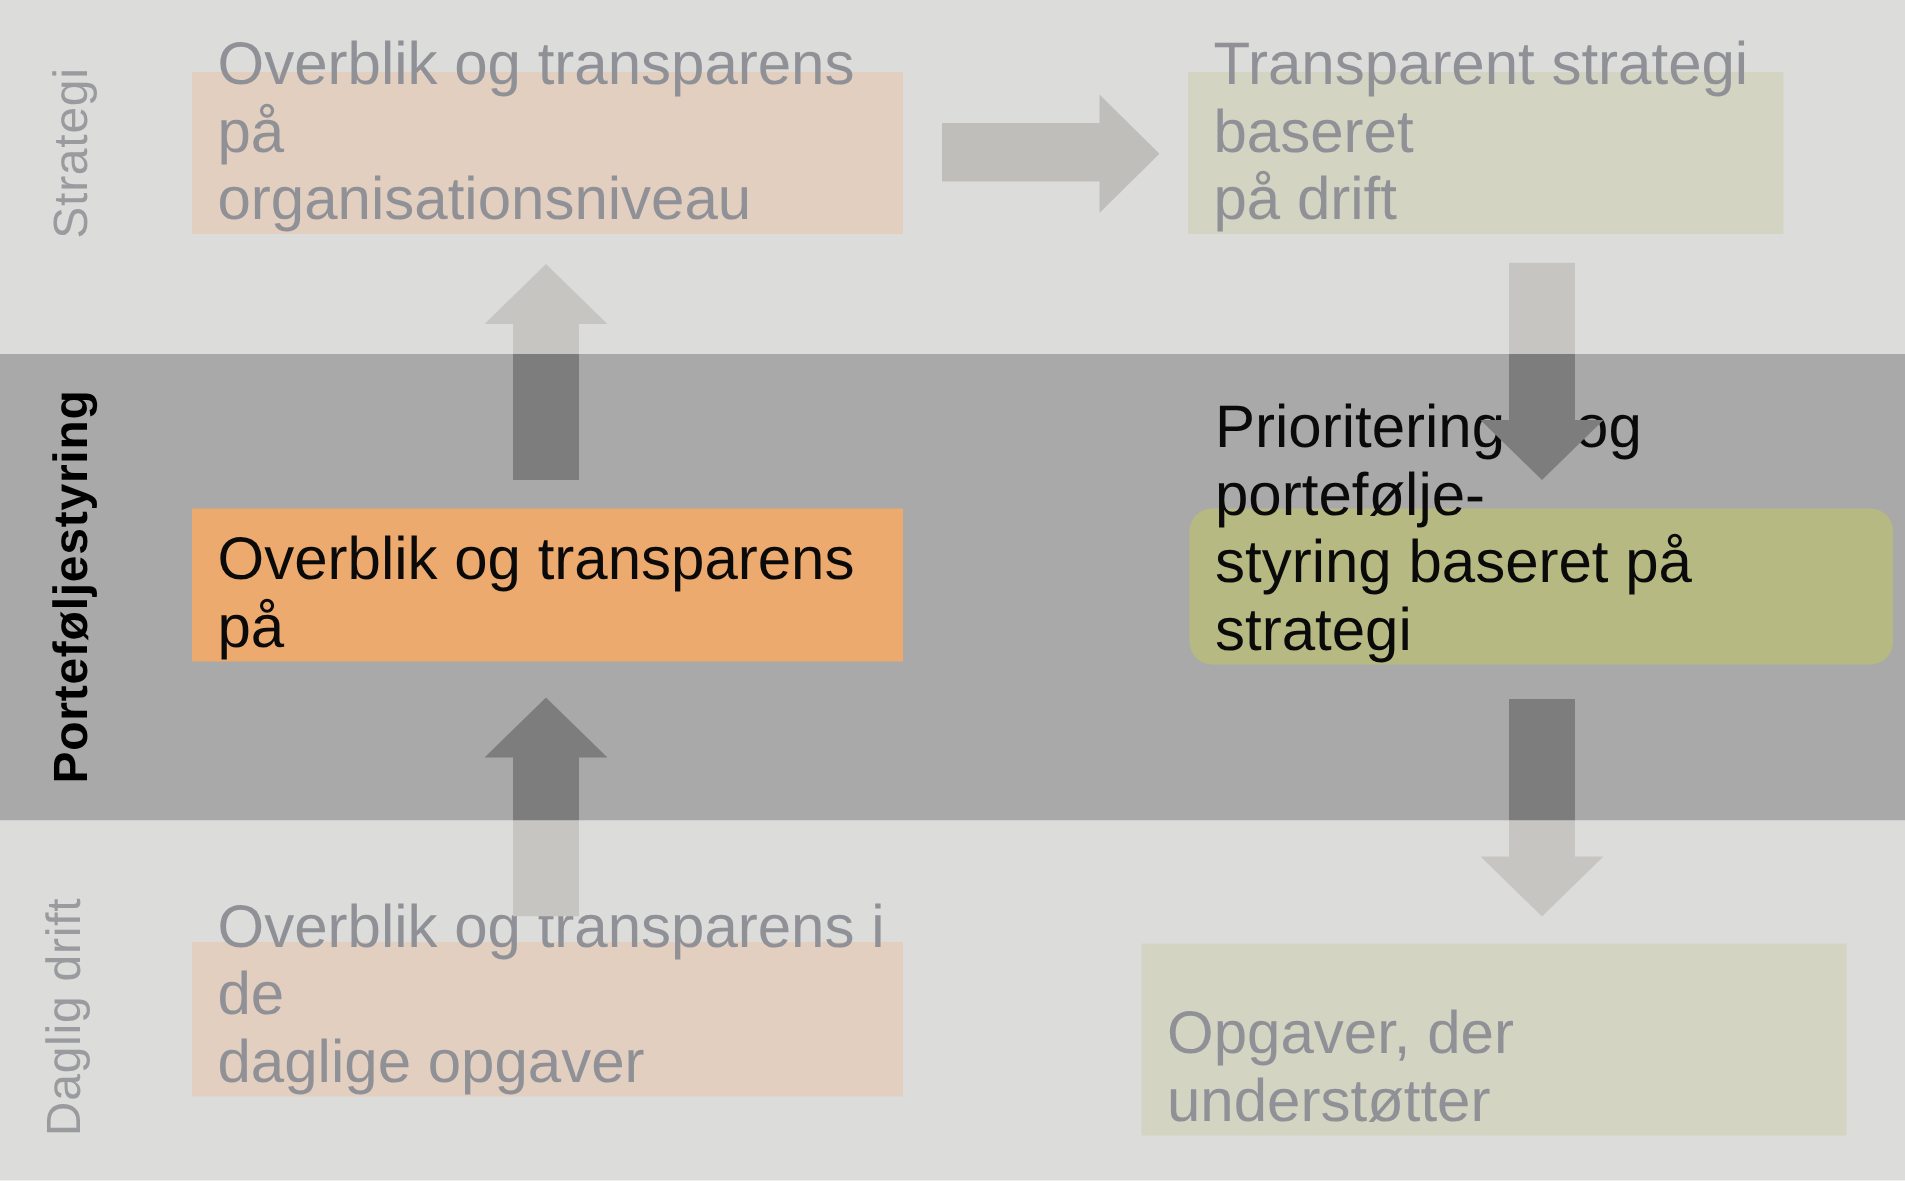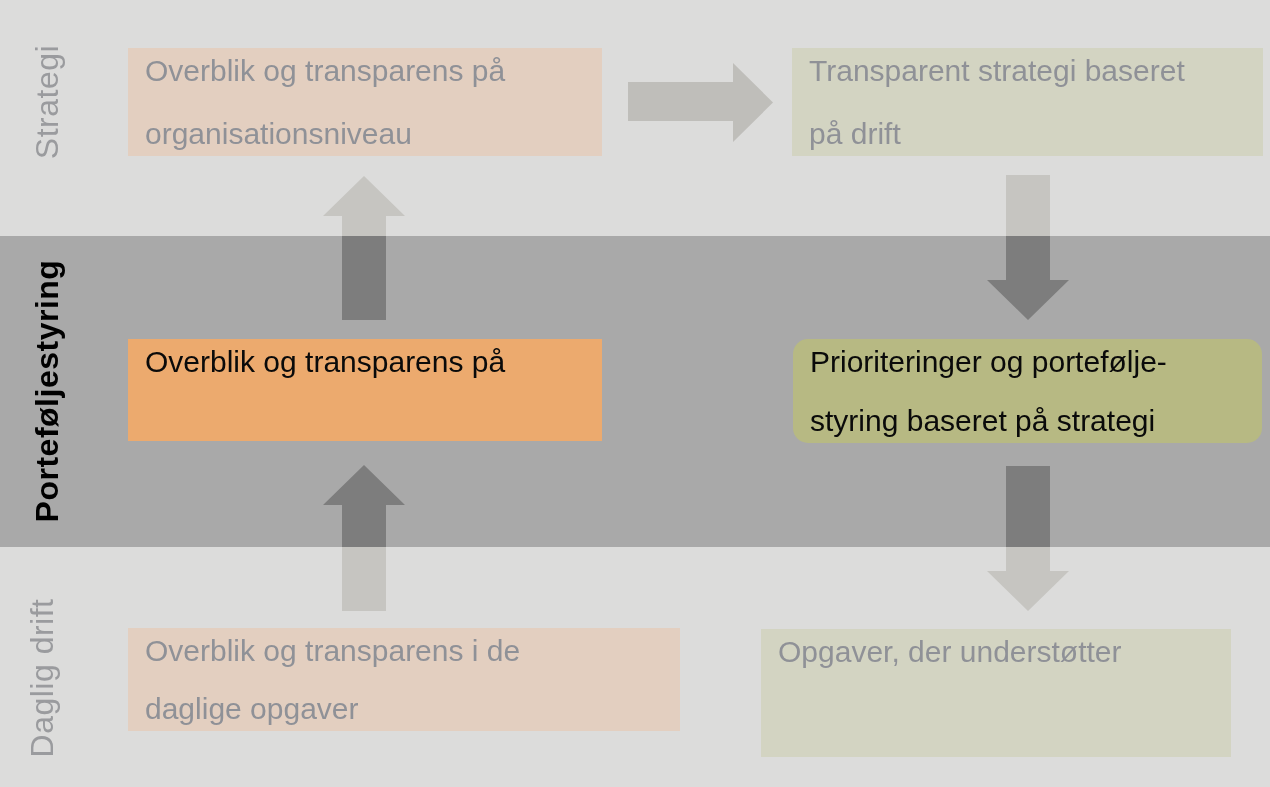--- a/index.html
+++ b/index.html
@@ -40,37 +40,37 @@
     line-height:1;
   }
   .vlabel-strategy{left:47px;top:102px;color:var(--label-gray);}
   .vlabel-portfolio{left:47px;top:391px;color:var(--label-dark);font-weight:bold;}
   .vlabel-daily{left:42px;top:678px;color:var(--label-gray);}
 
   .box{
     position:absolute;
     display:flex;
     flex-direction:column;
-    justify-content:space-between;
+    justify-content:flex-end;
     align-items:flex-start;
     padding-left:17px;
     padding-right:8px;
-    font-size:30px;
+    font-size:40px;
     line-height:45px;
   }
   .box-tan{background:var(--box-tan);color:var(--text-muted);}
   .box-sage{background:var(--box-sage);color:var(--text-muted);}
   .box-orange{background:var(--box-orange);color:var(--text-dark);}
   .box-olive{background:var(--box-olive);color:var(--text-dark);border-radius:15px;}
 
   .box-top-left{left:128px;top:48px;width:474px;height:108px;}
-  .box-top-right{left:792px;top:48px;width:471px;height:108px;}
+  .box-top-right{left:792px;top:48px;width:397px;height:108px;}
   .box-mid-left{left:128px;top:339px;width:474px;height:102px;}
   .box-mid-right{left:793px;top:339px;width:469px;height:104px;}
-  .box-bottom-left{left:128px;top:628px;width:552px;height:103px;}
+  .box-bottom-left{left:128px;top:628px;width:474px;height:103px;}
   .box-bottom-right{left:761px;top:629px;width:470px;height:128px;}
 
   .arrow{position:absolute;display:block;}
   .arrow-a{left:323px;top:176px;}
   .arrow-b{left:323px;top:465px;}
   .arrow-c{left:987px;top:175px;}
   .arrow-d{left:987px;top:466px;}
   .arrow-e{left:628px;top:63px;}
   .seg-light{fill:var(--arrow-light);}
   .seg-dark{fill:var(--arrow-dark);}

